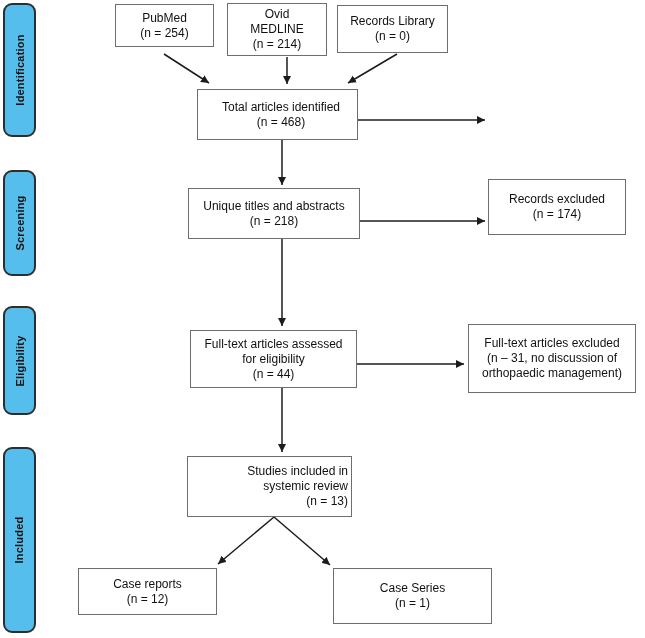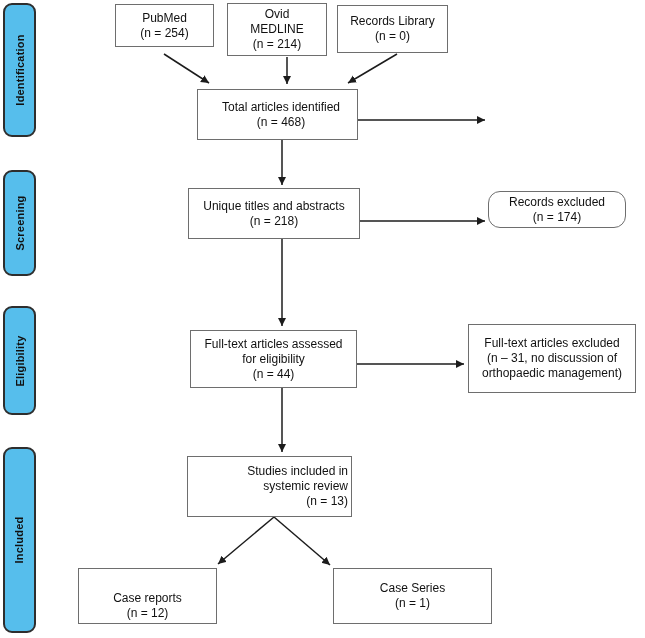--- a/index.html
+++ b/index.html
@@ -118,42 +118,42 @@
 
   <div class="box" style="left:197px; top:89px; width:161px; height:51px;padding-left:10px;">
     <span>Total articles identified</span>
     <span>(n = 468)</span>
   </div>
 
   <div class="box" style="left:188px; top:188px; width:172px; height:51px;">
     <span>Unique titles and abstracts</span>
     <span>(n = 218)</span>
   </div>
-  <div class="box" style="left:488px; top:191px; width:138px; height:37px;border-radius:12px;">
+  <div class="box" style="left:488px; top:179px; width:138px; height:56px;">
     <span>Records excluded</span>
     <span>(n = 174)</span>
   </div>
 
   <div class="box" style="left:190px; top:330px; width:167px; height:58px;">
     <span>Full-text articles assessed</span>
     <span>for eligibility</span>
     <span>(n = 44)</span>
   </div>
   <div class="box" style="left:468px; top:324px; width:168px; height:69px;">
     <span>Full-text articles excluded</span>
     <span>(n – 31, no discussion of</span>
     <span>orthopaedic management)</span>
   </div>
 
   <div class="box" style="left:187px; top:456px; width:165px; height:61px;align-items:flex-end;">
     <span>Studies included in</span>
     <span>systemic review</span>
     <span>(n = 13)</span>
   </div>
-  <div class="box" style="left:78px; top:568px; width:139px; height:56px;justify-content:flex-end;">
+  <div class="box" style="left:78px; top:568px; width:139px; height:47px;">
     <span>Case reports</span>
     <span>(n = 12)</span>
   </div>
   <div class="box" style="left:333px; top:568px; width:159px; height:56px;">
     <span>Case Series</span>
     <span>(n = 1)</span>
   </div>
 
 </div>
 

